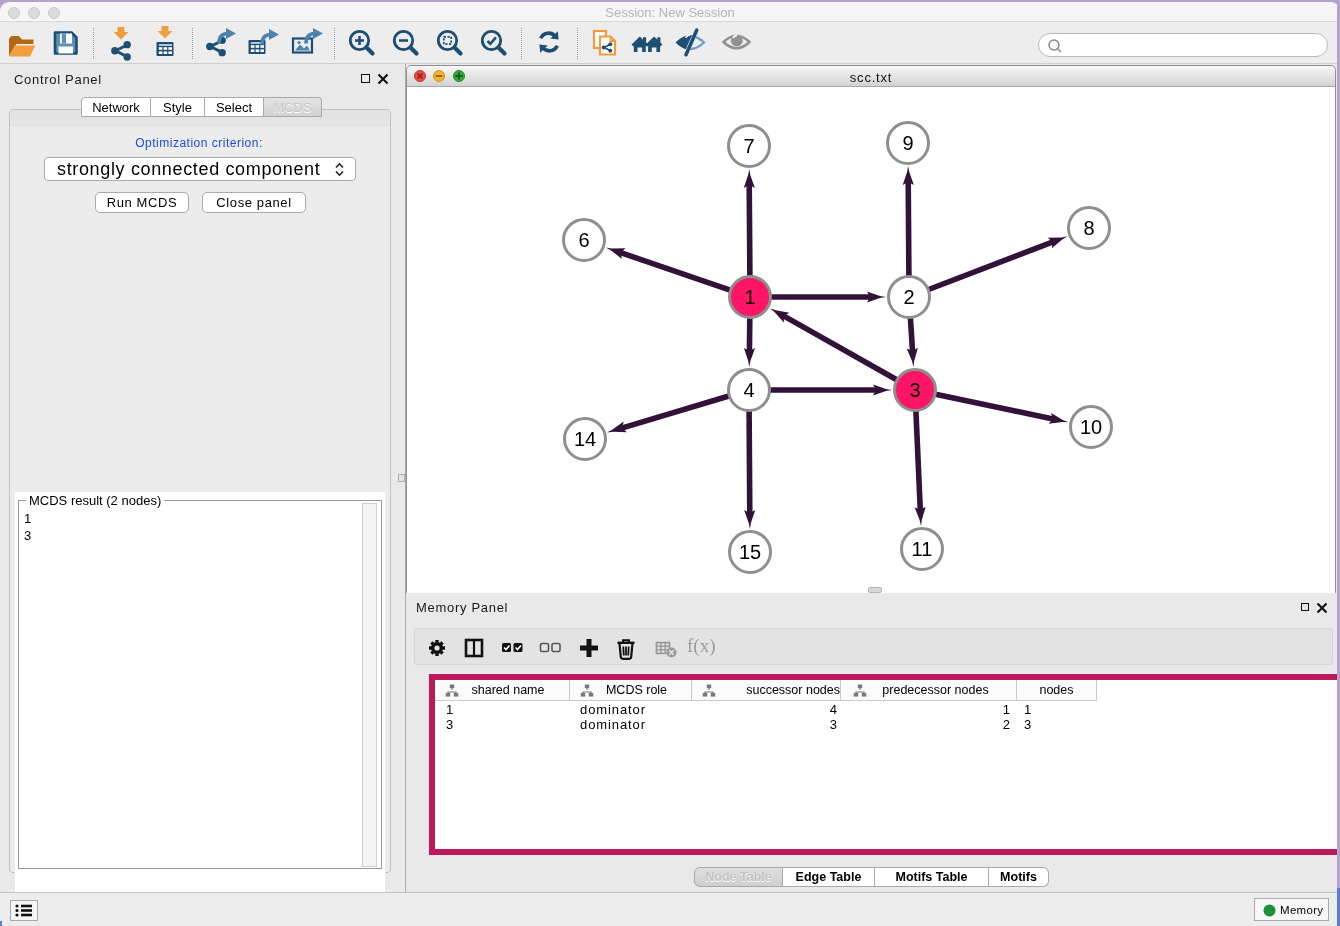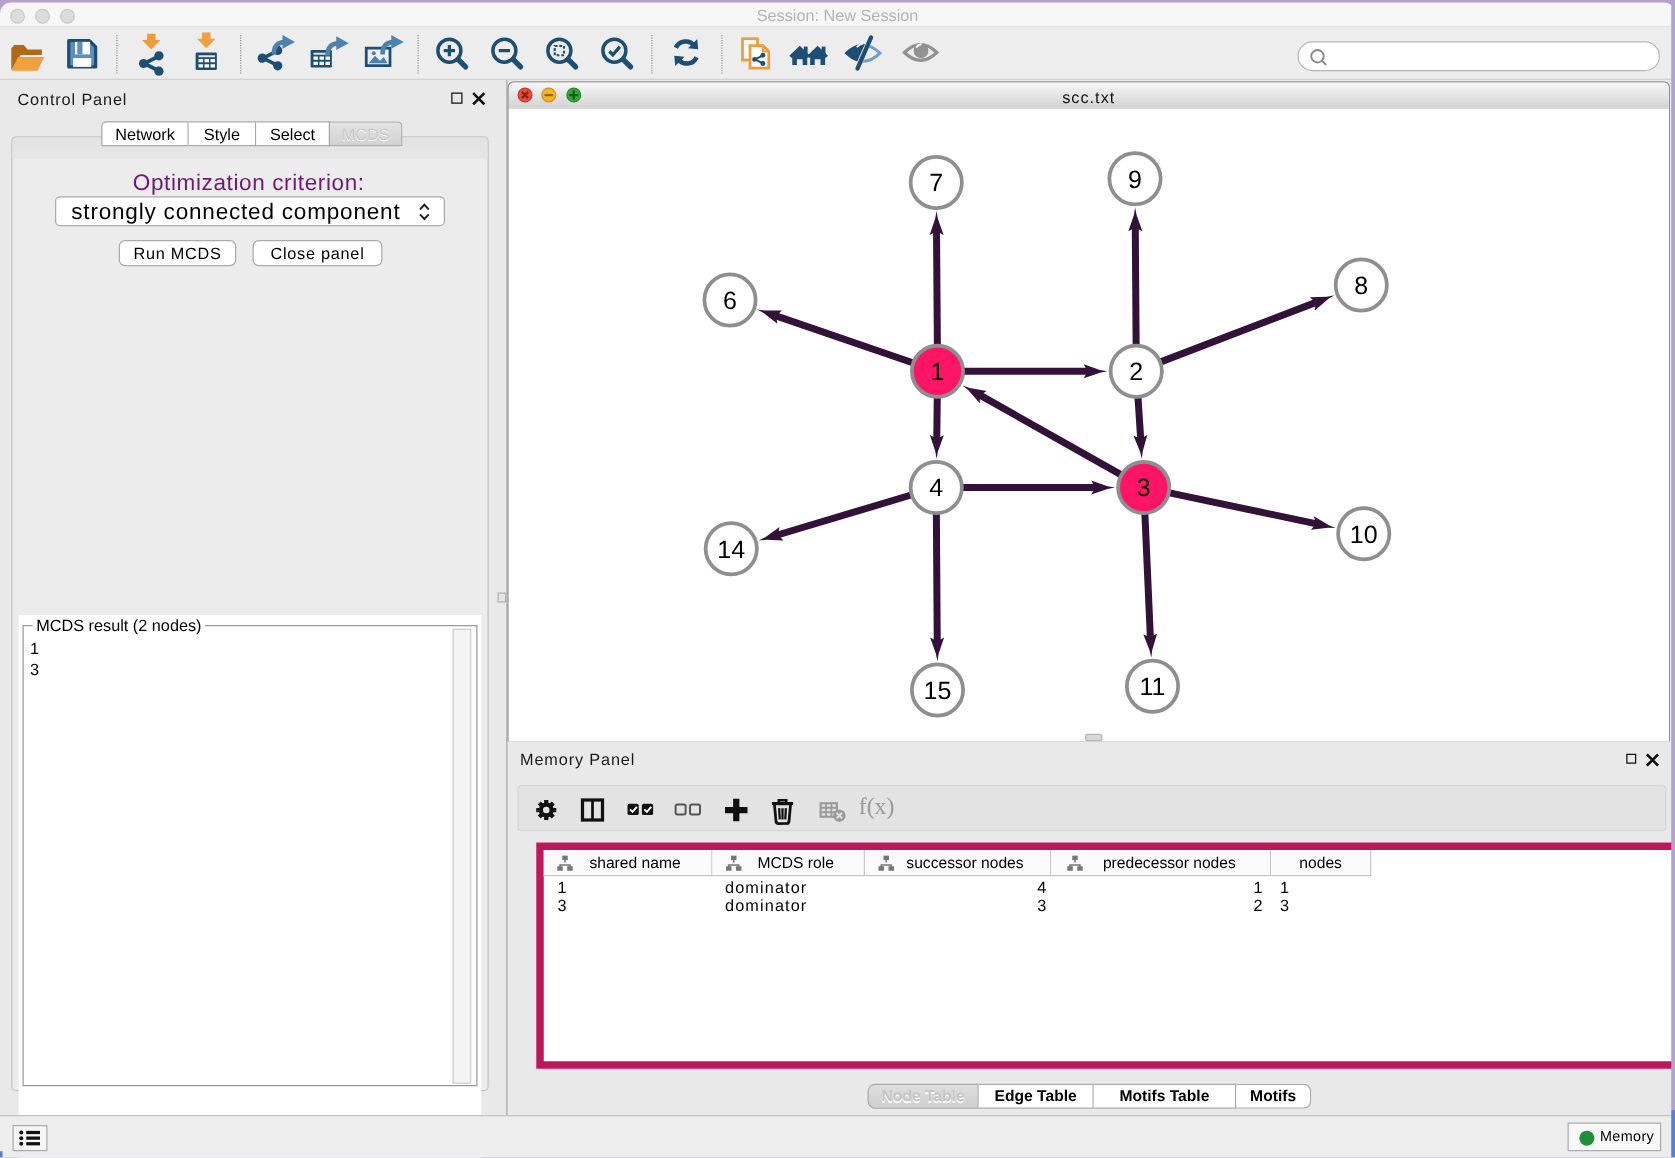--- a/index.html
+++ b/index.html
@@ -15,21 +15,21 @@
 #toolbar { position:absolute; left:0; top:22px; width:1340px; height:42px; background:#ededed; border-bottom:1px solid #d0d0d0; }
 .tsep { position:absolute; top:6px; height:31px; width:0; border-left:1px dotted #9a9a9a; }
 .ticon { position:absolute; top:0; }
 #searchbox { position:absolute; left:1038px; top:11px; width:290px; height:24px; background:#fff; border:1px solid #b9b9b9; border-radius:12px; }
 
 #cp-title { position:absolute; left:14px; top:72px; font-size:13px; letter-spacing:0.7px; color:#1a1a1a; }
 #cp-float { position:absolute; left:361px; top:74px; width:9px; height:9px; border:1.5px solid #111; }
 .tab { position:absolute; top:97px; height:20px; z-index:3; background:#fff; border:1px solid #a9a9a9; font-size:13px; color:#000; text-align:center; line-height:19px; }
 #cp-box { position:absolute; left:9px; top:109px; width:382px; height:764px; background:#ececec; border:1px solid #c2c2c2; border-radius:4px; }
 #cp-box-top { position:absolute; left:0; top:0; width:100%; height:17px; background:linear-gradient(#e2e2e2,#e6e6e6); border-radius:4px 4px 0 0; }
-#opt-label { position:absolute; left:0; top:136px; width:398px; text-align:center; font-size:18px; letter-spacing:0.5px; color:#701a75; }
+#opt-label { position:absolute; left:0; top:136px; width:398px; text-align:center; font-size:12px; letter-spacing:0.5px; color:#1d4ed8; }
 #dropdown { position:absolute; left:44px; top:157px; width:312px; height:24px; background:#fff; border:1px solid #aaa; border-radius:4px; font-size:18px; letter-spacing:0.65px; line-height:22px; padding-left:12px; color:#000; }
 .btn { position:absolute; top:192px; height:21px; background:#fff; border:1px solid #ababab; border-radius:5px; font-size:13px; letter-spacing:0.6px; text-align:center; line-height:19px; color:#000; }
 #result-wrap { position:absolute; left:15px; top:492px; width:370px; height:476px; background:#fff; }
 #result-fs { position:absolute; left:3px; top:8px; width:364px; height:369px; border:1px solid #9a9a9a; }
 #result-legend { position:absolute; left:7px; top:-8px; background:#fff; padding:0 3px; font-size:13px; color:#000; }
 #result-scroll { position:absolute; right:4px; top:2px; width:15px; height:364px; background:#f4f4f4; border:1px solid #d0d0d0; }
 .ritem { position:absolute; left:5px; font-size:13px; color:#000; }
 
 #splitter { position:absolute; left:405px; top:64px; width:1px; height:828px; background:#aaa; }
 #split-grip { position:absolute; left:398px; top:474px; width:7px; height:8px; background:#e4e4e4; border:1px solid #b0b0b0; }
@@ -406,21 +406,21 @@
           <rect x="8.8" y="9" width="4.4" height="3.6" fill="#777"></rect>
 </svg><span style="margin-left:12px;">shared name</span></div>
     <div class="th" style="left:135px; width:122px;"><svg style="position:absolute; left:10px; top:4px;" width="14" height="13" viewBox="0 0 14 13">
 <g fill="none" stroke="#777" stroke-width="1.2">
             <path d="M7 3 v3 M3 10 V8 h8 v2"></path>
           </g>
 <rect x="4.8" y="0.5" width="4.4" height="3.6" fill="#777"></rect>
           <rect x="0.8" y="9" width="4.4" height="3.6" fill="#777"></rect>
           <rect x="8.8" y="9" width="4.4" height="3.6" fill="#777"></rect>
 </svg><span style="margin-left:12px;">MCDS role</span></div>
-    <div class="th" style="left:257px; width:149px;"><svg style="position:absolute; left:10px; top:4px;" width="14" height="13" viewBox="0 0 14 13">
+    <div class="th" style="left:257px; width:149px;text-align:right;"><svg style="position:absolute; left:10px; top:4px;" width="14" height="13" viewBox="0 0 14 13">
 <g fill="none" stroke="#777" stroke-width="1.2">
             <path d="M7 3 v3 M3 10 V8 h8 v2"></path>
           </g>
 <rect x="4.8" y="0.5" width="4.4" height="3.6" fill="#777"></rect>
           <rect x="0.8" y="9" width="4.4" height="3.6" fill="#777"></rect>
           <rect x="8.8" y="9" width="4.4" height="3.6" fill="#777"></rect>
 </svg><span style="margin-left:12px;">successor nodes</span></div>
     <div class="th" style="left:406px; width:176px;"><svg style="position:absolute; left:12px; top:4px;" width="14" height="13" viewBox="0 0 14 13">
 <g fill="none" stroke="#777" stroke-width="1.2">
             <path d="M7 3 v3 M3 10 V8 h8 v2"></path>

